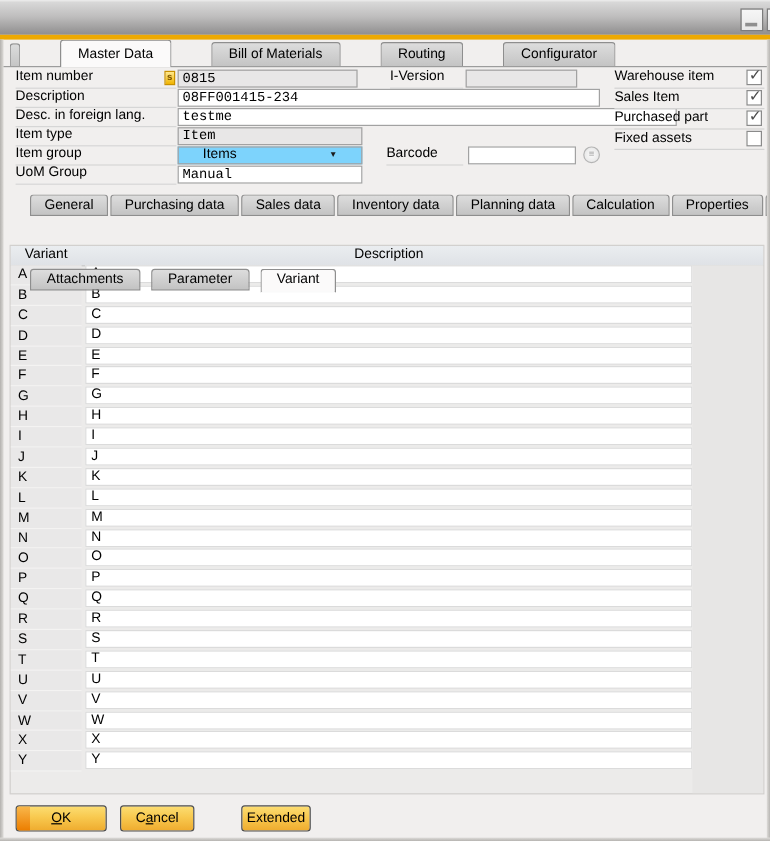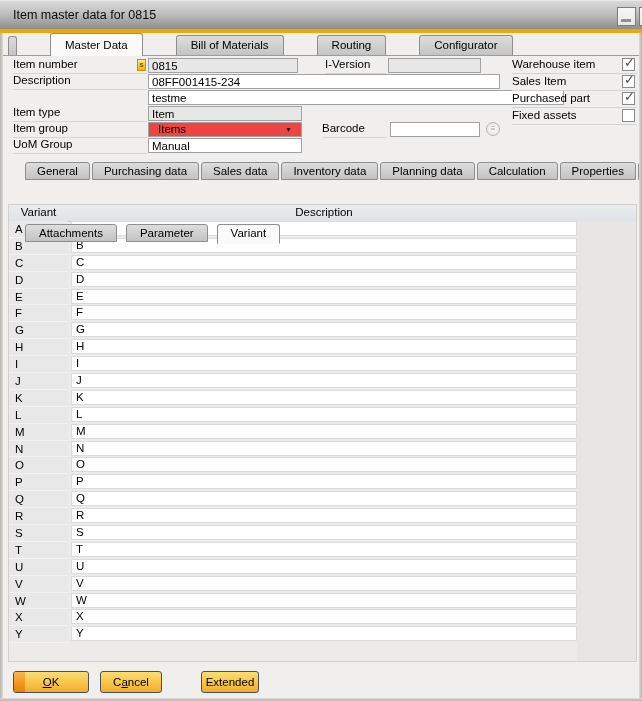--- a/index.html
+++ b/index.html
@@ -27,27 +27,27 @@
     padding-left:8px;box-sizing:border-box;border-bottom:1px solid #9c9c9c;z-index:5;}
   .tabstub{width:7px;height:18px;border:1px solid #8e8e8e;border-bottom:none;border-radius:3px 3px 0 0;
     background:linear-gradient(#dcdcdc,#c5c5c5);margin-right:2px;}
   .tab{border:1px solid #8e8e8e;border-bottom:none;border-radius:3px 3px 0 0;
     background:linear-gradient(#dddddd,#c4c4c4);height:19px;line-height:19px;padding:0 14px;
     margin-right:2px;white-space:nowrap;cursor:default;margin-left:31px;}
   .tab.selected{background:#fbfafa;height:22px;line-height:22px;margin-bottom:-1px;position:relative;z-index:6;}
   
   .flabel{position:absolute;height:15px;line-height:13px;border-bottom:1px solid #d6d6d6;white-space:nowrap;}
   .field{position:absolute;box-sizing:border-box;height:15px;border:1px solid #a2a2a2;background:#fff;
-    font-family:Liberation Sans, sans-serif;font-size:11.5px;padding:0 3px;margin:0;color:#000;}
+    font-family:Liberation Mono, monospace;font-size:11.5px;padding:0 3px;margin:0;color:#000;}
   .field.disabled{background:#e8e7e7;}
   .linkicon{position:absolute;left:137px;top:59px;width:9px;height:12px;
     background:linear-gradient(#ffe88d,#f0b400);border:1px solid #c89000;box-sizing:border-box;
     font-size:8px;line-height:10px;text-align:center;color:#7a5200;font-weight:bold;cursor:pointer;}
-  .combo{position:absolute;box-sizing:border-box;height:15px;border:1px solid #a2a2a2;background:#ef4444;
-    padding:0 9px;line-height:13px;display:flex;justify-content:space-between;align-items:flex-start;}
+  .combo{position:absolute;box-sizing:border-box;height:15px;border:1px solid #a2a2a2;background:#7dd3fc;
+    padding:0 20px;line-height:13px;display:flex;justify-content:space-between;align-items:flex-start;}
   .combo-arrow{font-size:7px;color:#1a1a1a;}
   .circleicon{position:absolute;left:486px;top:122px;width:14px;height:14px;border-radius:50%;
     border:1px solid #b4b4b4;background:radial-gradient(#fbfbfb,#e2e2e2);box-sizing:border-box;
     text-align:center;line-height:11px;font-size:8px;color:#9a9a9a;cursor:pointer;}
   
   .cbcol{position:absolute;left:512px;top:57px;width:125px;}
   .cbrow{position:relative;height:16px;border-bottom:1px solid #d3d3d3;}
   .cblabel{position:absolute;left:0;top:1px;white-space:nowrap;}
   .checkbox{position:absolute;right:2px;top:1px;width:13px;height:13px;background:#fff;border:1px solid #8a8a8a;box-sizing:border-box;cursor:pointer;}
   .checkmark{position:absolute;left:1px;top:-4px;font-size:13px;color:#4c4c4c;}
@@ -81,39 +81,39 @@
     background:linear-gradient(180deg,#f9b74b,#ec7e00);border-radius:2px 0 0 2px;display:none;}
   .btn.default .stripe{display:block;}
   .accel{text-decoration:underline;}
 </style>
 </head>
 <body>
 
 <div id="window">
 
   <div class="titlebar">
-    <span class="title">Item master data for 0815</span>
     <span class="winbtn min">
       <span class="dash"></span>
     </span>
     <span class="winbtn partial"></span>
   </div>
   <div class="goldline"></div>
 
   <div class="tabs1" id="tabs1">
     <span class="tabstub"></span>
   <div class="tab selected"><span>Master Data</span></div>
       <div class="tab"><span>Bill of Materials</span></div>
       <div class="tab"><span>Routing</span></div>
       <div class="tab"><span>Configurator</span></div>
     </div>
 
   <span class="flabel" style="left:13px;top:58px;width:134px">Item number</span>
   <span class="flabel" style="left:325px;top:58px;width:61px">I-Version</span>
   <span class="flabel" style="left:13px;top:74px;width:134px">Description</span>
+  <span class="flabel" style="left:13px;top:90px;width:134px">Desc. in foreign lang.</span>
   <span class="flabel" style="left:13px;top:106px;width:134px">Item type</span>
   <span class="flabel" style="left:13px;top:122px;width:134px">Item group</span>
   <span class="flabel" style="left:322px;top:122px;width:64px">Barcode</span>
   <span class="flabel" style="left:13px;top:138px;width:134px">UoM Group</span>
 
   <span class="linkicon">s</span>
   <input class="field disabled" style="left: 148px; top: 58px; width: 150px;" readonly="" value="0815">
   <input class="field disabled" style="left: 388px; top: 58px; width: 93px;" readonly="" value="">
   <input class="field" style="left: 148px; top: 74px; width: 352px;" value="08FF001415-234">
   <input class="field" style="left: 148px; top: 90px; width: 416px;" value="testme">

